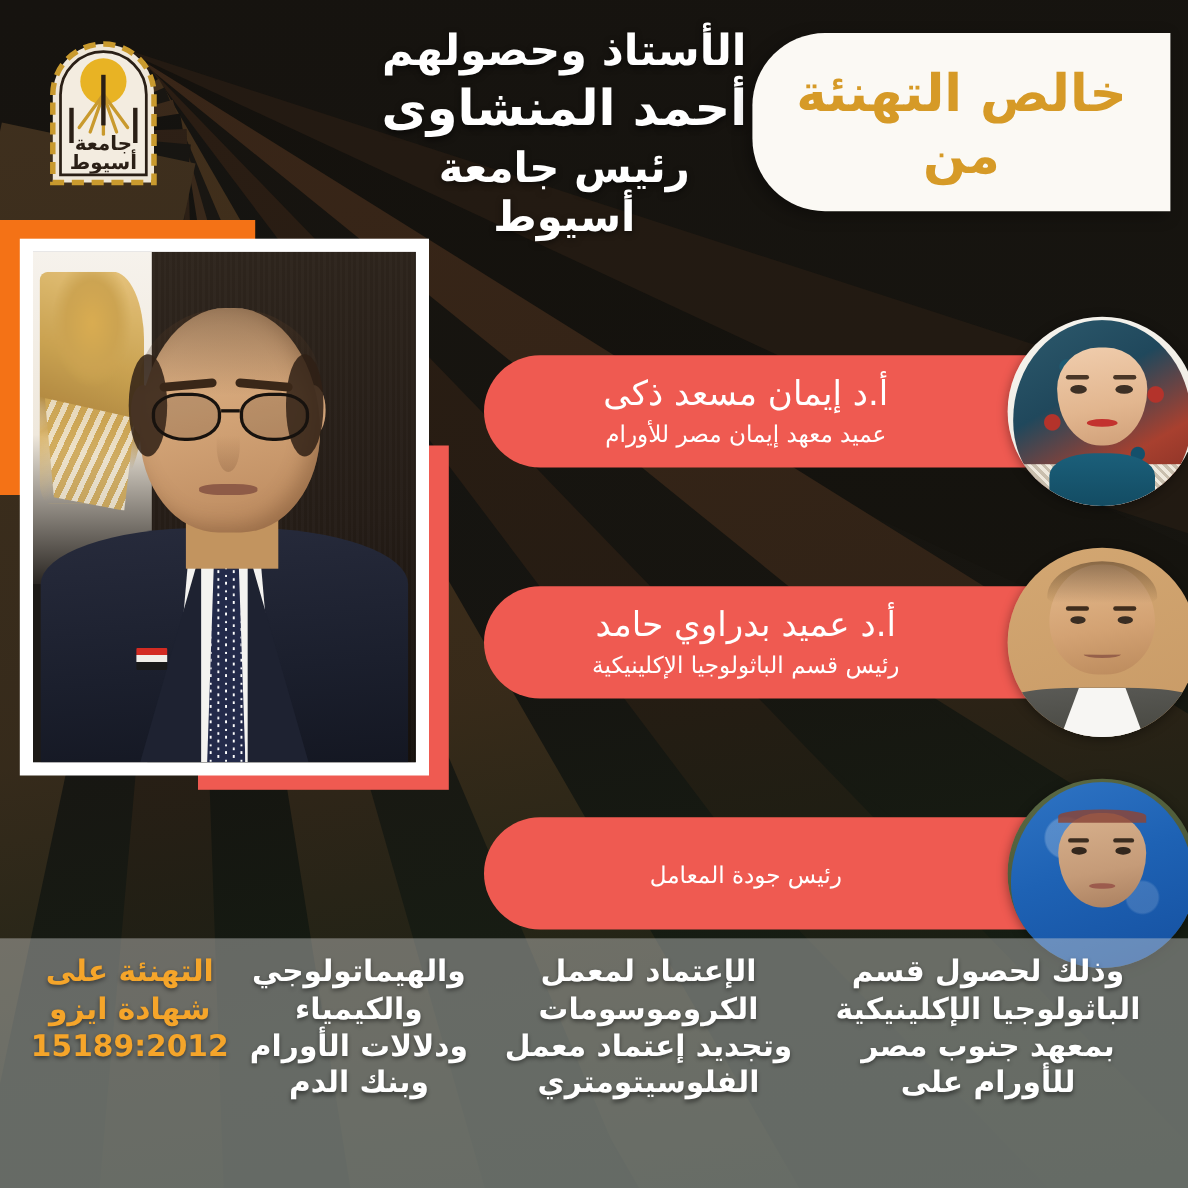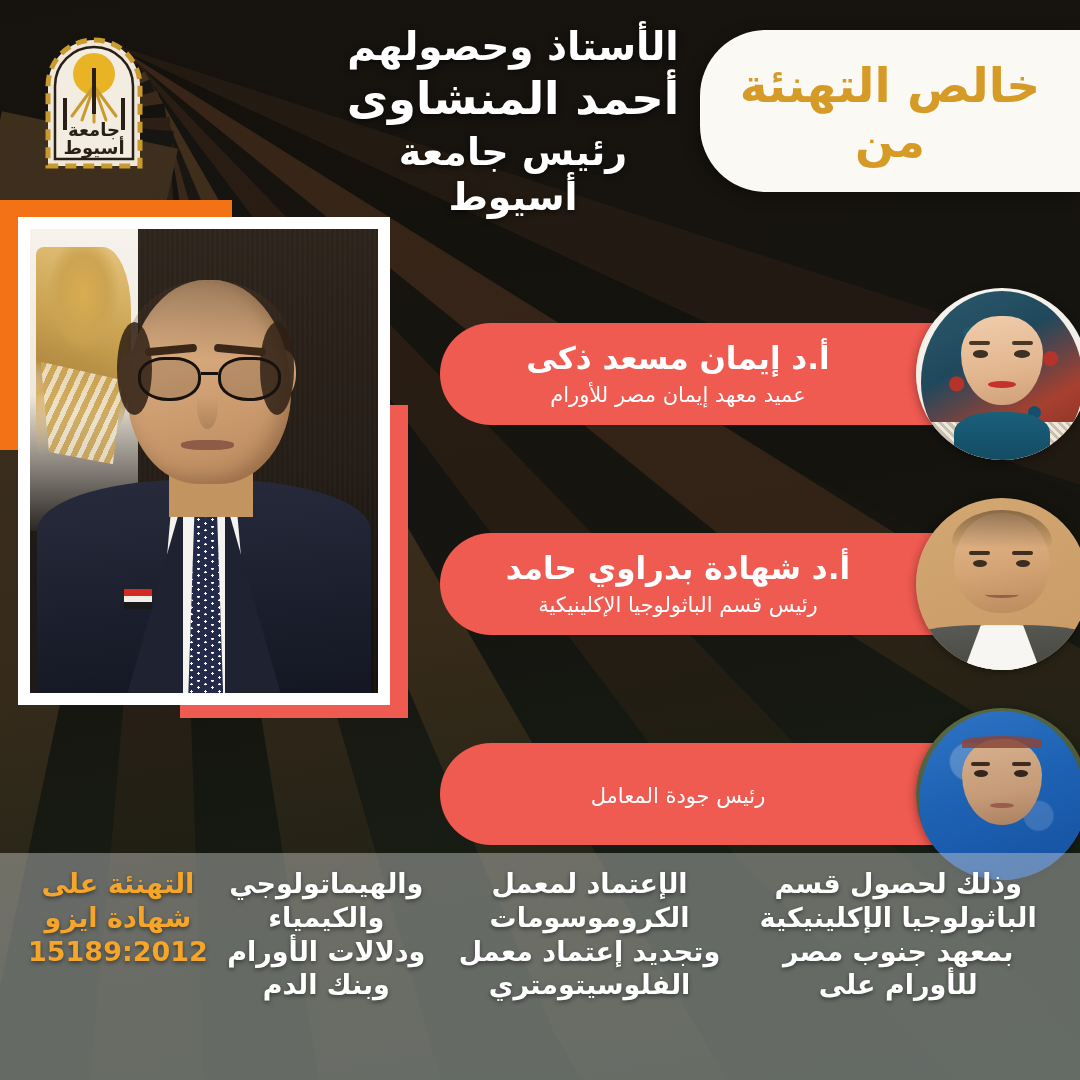--- a/index.html
+++ b/index.html
@@ -56,21 +56,21 @@
     letter-spacing:-0.5px;
     text-shadow:0 2px 6px rgba(0,0,0,.55);
   }
   .headline .l1 { font-size:39px; font-weight:bold; }
   .headline .l2 { font-size:45px; font-weight:bold; margin-top:4px; }
   .headline .l3 { font-size:38px; font-weight:bold; margin-top:5px; }
 
   
   .congrats-badge {
     position:absolute;
-    top:30px; right:0;
+    top:30px; right:16px;
     width:380px; height:162px;
     background:#fbf9f4;
     border-top-left-radius:66px;
     border-bottom-left-radius:66px;
     z-index:7;
     display:flex;
     flex-direction:column;
     align-items:center;
     justify-content:center;
     padding-top:4px;
@@ -305,21 +305,21 @@
     padding:12px 96px 12px 34px;
     display:flex;
     flex-direction:column;
     justify-content:center;
     align-items:center;
     z-index:1;
     color:#ffffff;
   }
   .pill .name {
     font-size:31px;
-    font-weight:700;
+    font-weight:400;
     line-height:1.2;
     white-space:nowrap;
   }
   .pill .role {
     font-size:21px;
     font-weight:400;
     line-height:1.25;
     margin-top:5px;
     white-space:nowrap;
   }
@@ -598,21 +598,21 @@
       <div class="shirt"></div>
       <div class="head"></div>
       <div class="hair"></div>
       <div class="brow-l"></div>
       <div class="brow-r"></div>
       <div class="eye-l"></div>
       <div class="eye-r"></div>
       <div class="smile"></div>
     </div>
     <div class="pill">
-      <div class="name">أ.د شهادة بدراوي حامد</div>
+      <div class="name">أ.د عميد بدراوي حامد</div>
       <div class="role">رئيس قسم الباثولوجيا الإكلينيكية</div>
     </div>
   </div>
 
   <div class="person-row r3">
     <div class="avatar av3">
       <div class="scarf"></div>
       <div class="face"></div>
       <div class="band"></div>
       <div class="brow-l"></div>

